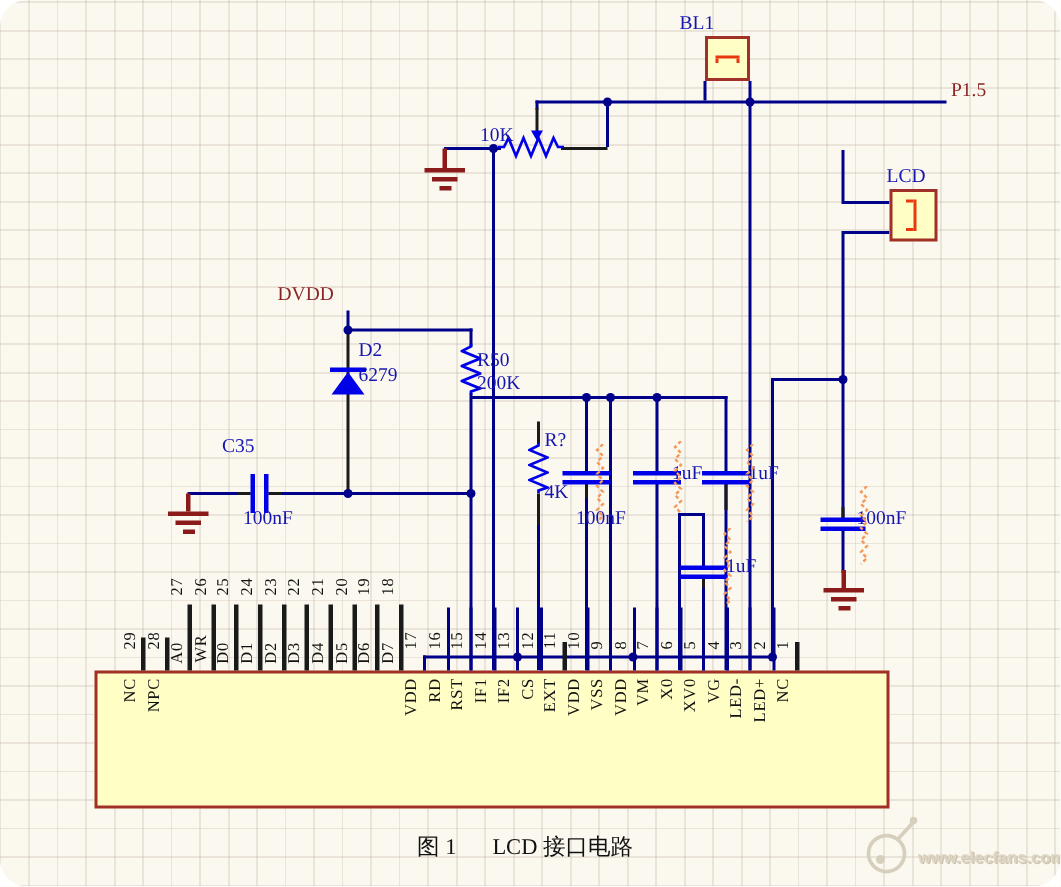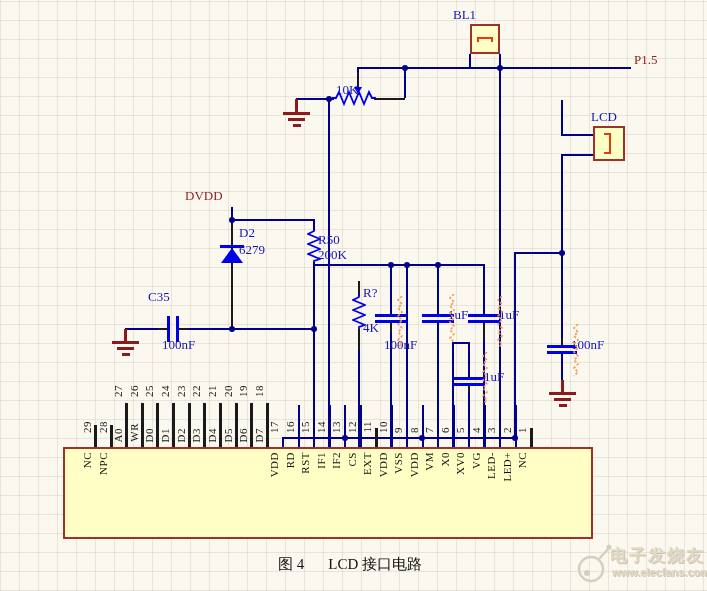--- a/index.html
+++ b/index.html
@@ -3,20 +3,21 @@
 <meta charset="utf-8">
 <style>
   html,body{margin:0;padding:0;}
   #canvas{
     position:relative;width:707px;height:591px;overflow:hidden;
     background-color:#FBF8EF;
     background-image:
       repeating-linear-gradient(0deg, rgba(196,180,168,0.30) 0 1px, transparent 1px 19px),
       repeating-linear-gradient(90deg, rgba(196,180,168,0.30) 0 1px, transparent 1px 19px);
     font-family:"Liberation Serif", serif;
+    border-radius:18px;
   }
   .w{position:absolute;background:#00008B;}
   .wh{height:2px;} .wv{width:2px;}
   .lead{position:absolute;background:#1a1a1a;}
   .dot{position:absolute;width:6px;height:6px;border-radius:50%;background:#00008B;}
   .plate{position:absolute;background:#0000E8;}
   .gnd{position:absolute;background:#8B1A1A;}
   .lbl{position:absolute;font-size:13px;color:#1515B0;white-space:nowrap;line-height:14px;}
   .red{color:#8B2525;}
   .vtext{position:absolute;writing-mode:vertical-rl;transform:rotate(180deg);
@@ -100,21 +101,21 @@
   <div class="partbox" style="left:593px;top:126px;width:32px;height:35px;"></div>
   <div class="redmark" style="left:609px;top:133px;width:2px;height:21px;"></div>
   <div class="redmark" style="left:604px;top:133px;width:5px;height:2px;"></div>
   <div class="redmark" style="left:604px;top:152px;width:5px;height:2px;"></div>
   <div class="lbl" style="left:591px;top:110px;">LCD</div>
 
   <svg class="squig" style="left:332px;top:88px;" width="44" height="20" viewBox="0 0 44 20">
     <path d="M0 10 L4 10 L7 4 L12 16 L17 4 L22 16 L27 4 L32 16 L37 4 L40 10 L44 10" stroke="#0000E8" stroke-width="1.8" fill="none"></path>
   </svg>
   <div class="arrowdown" style="left:354px;top:87px;"></div>
-  <div class="lbl" style="left:336px;top:83px;">10K</div>
+  <div class="lbl" style="left:320px;top:83px;">10K</div>
 
   <svg class="squig" style="left:307px;top:229px;" width="14" height="34" viewBox="0 0 14 34">
     <path d="M7 0 L7 2 L1 5 L13 10 L1 15 L13 20 L1 25 L13 30 L7 32 L7 34" stroke="#0000E8" stroke-width="1.8" fill="none"></path>
   </svg>
   <div class="lbl" style="left:318px;top:233px;">R50</div>
   <div class="lbl" style="left:318px;top:248px;">200K</div>
 
   <svg class="squig" style="left:220px;top:244px;" width="24" height="22" viewBox="0 0 24 22">
     <rect x="0" y="1" width="24" height="3" fill="#0000E8"></rect>
     <polygon points="12,4 1,19 23,19" fill="#0000E8"></polygon>
@@ -286,27 +287,26 @@
       <div class="vtext" style="left: 485px; top: 452px;">LED-</div>
       <div class="w wv" style="left: 515px; top: 405px; width: 2px; height: 42px;"></div>
       <div class="vtext" style="left: 501px; bottom: 158px;">2</div>
       <div class="vtext" style="left: 501px; top: 452px;">LED+</div>
       <div class="lead" style="left: 530px; top: 428px; width: 3px; height: 19px;"></div>
       <div class="vtext" style="left: 516px; bottom: 158px;">1</div>
       <div class="vtext" style="left: 516px; top: 452px;">NC</div>
     </div>
 
   <div id="caption">
-    <span>图 4</span><span class="gap"></span><span>LCD 接口电路</span>
+    <span>图 1</span><span class="gap"></span><span>LCD 接口电路</span>
   </div>
 
   <div id="wm">
     <svg width="36" height="48" viewBox="0 0 36 48" style="position:absolute;left:0;top:4px;">
       <circle cx="15" cy="27" r="12" stroke="#D7CFBE" stroke-width="2.5" fill="none"></circle>
       <circle cx="11" cy="31" r="3" fill="#D7CFBE"></circle>
       <line x1="23" y1="17" x2="33" y2="6" stroke="#D7CFBE" stroke-width="2.5"></line>
       <circle cx="33" cy="5" r="2.5" fill="#D7CFBE"></circle>
     </svg>
-    <div class="brand">电子发烧友</div>
     <div class="site">www.elecfans.com</div>
   </div>
 
 </div>
 
 </body></html>

